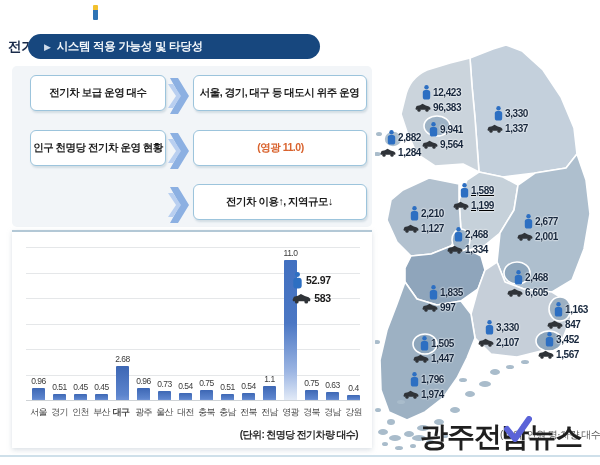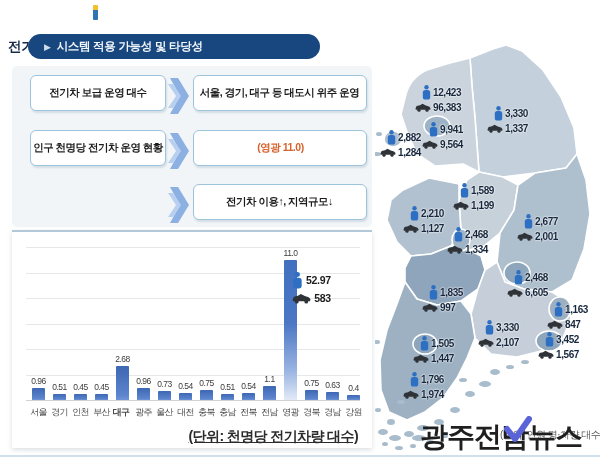--- a/index.html
+++ b/index.html
@@ -31,21 +31,21 @@
   
   .card{position:absolute;left:12px;top:230px;width:360px;height:218px;background:#fff;
         border-top:2px solid #b3c8d6;box-shadow:0 2px 5px rgba(150,165,180,.35);box-sizing:border-box;}
   .gl{position:absolute;left:14px;right:12px;height:1px;background:#e5e7e9;}
   .gl.base{background:#cfd3d6;}
   .bar{position:absolute;width:13px;border-radius:1px 1px 0 0;
        background:linear-gradient(180deg,#3d67b4 0%,#5c84cd 85%,#6f93d6 100%);}
   .bar.tall{background:linear-gradient(180deg,#4170c0 0%,#4b77c4 45%,#9db6e3 80%,#e2eaf7 100%);}
   .bval{position:absolute;transform:translateX(-50%);font-size:8.5px;color:#3c3c3c;white-space:nowrap;letter-spacing:-0.5px;}
   .bcat{position:absolute;transform:translateX(-50%);font-size:9px;color:#4a4a4a;white-space:nowrap;letter-spacing:-0.8px;}
-  .unit{position:absolute;right:14px;top:196px;font-size:14px;font-weight:bold;color:#2b2b2b;letter-spacing:-0.6px;text-decoration:underline;}
+  .unit{position:absolute;right:14px;top:196px;font-size:10px;font-weight:bold;color:#2b2b2b;letter-spacing:-0.6px;}
   .annot{position:absolute;left:272px;top:38px;margin-left:8px;}
   .arow{display:flex;align-items:center;gap:3px;height:20px;}
   .arow b{font-size:10.5px;color:#1d1d1d;letter-spacing:-0.3px;}
   .arow.carrow{margin-left:-10px;margin-top:-2px;justify-content:flex-end;}
 
   
   .map{position:absolute;left:375px;top:42px;width:225px;height:413px;}
   .map svg.base{position:absolute;left:0;top:0;}
   .marker{position:absolute;line-height:1;z-index:3;}
   .mrow{display:flex;align-items:center;gap:2px;height:15px;}
@@ -302,21 +302,21 @@
           </div>
           <div class="mrow car">
             <svg width="16" height="9" viewBox="0 0 16 9">
               <path fill="#2f3338" d="M0.5,5.5 L1.6,3 L5,2.2 L7.5,0.8 L10.8,2.4 L14,3.4 L15.5,5 L15.2,6.8 L0.9,6.8 Z"></path>
               <circle fill="#2f3338" cx="4" cy="7.2" r="1.6"></circle>
               <circle fill="#2f3338" cx="12" cy="7.2" r="1.6"></circle>
             </svg>
             <span class="mval">1,337</span>
           </div>
         </div>
-        <div class="marker" style="left: 85px; top: 141px;">
+        <div class="marker" style="left: 85px; top: 141px; text-decoration: underline;">
           <div class="mrow">
             <svg width="9" height="15" viewBox="0 0 9 15">
               <circle cx="4.5" cy="2.2" r="2.2" fill="#2d6fc2"></circle>
               <rect x="0.8" y="5" width="7.4" height="9.6" rx="2.6" fill="#2d6fc2"></rect>
             </svg>
             <span class="mval">1,589</span>
           </div>
           <div class="mrow car">
             <svg width="16" height="9" viewBox="0 0 16 9">
               <path fill="#2f3338" d="M0.5,5.5 L1.6,3 L5,2.2 L7.5,0.8 L10.8,2.4 L14,3.4 L15.5,5 L15.2,6.8 L0.9,6.8 Z"></path>

